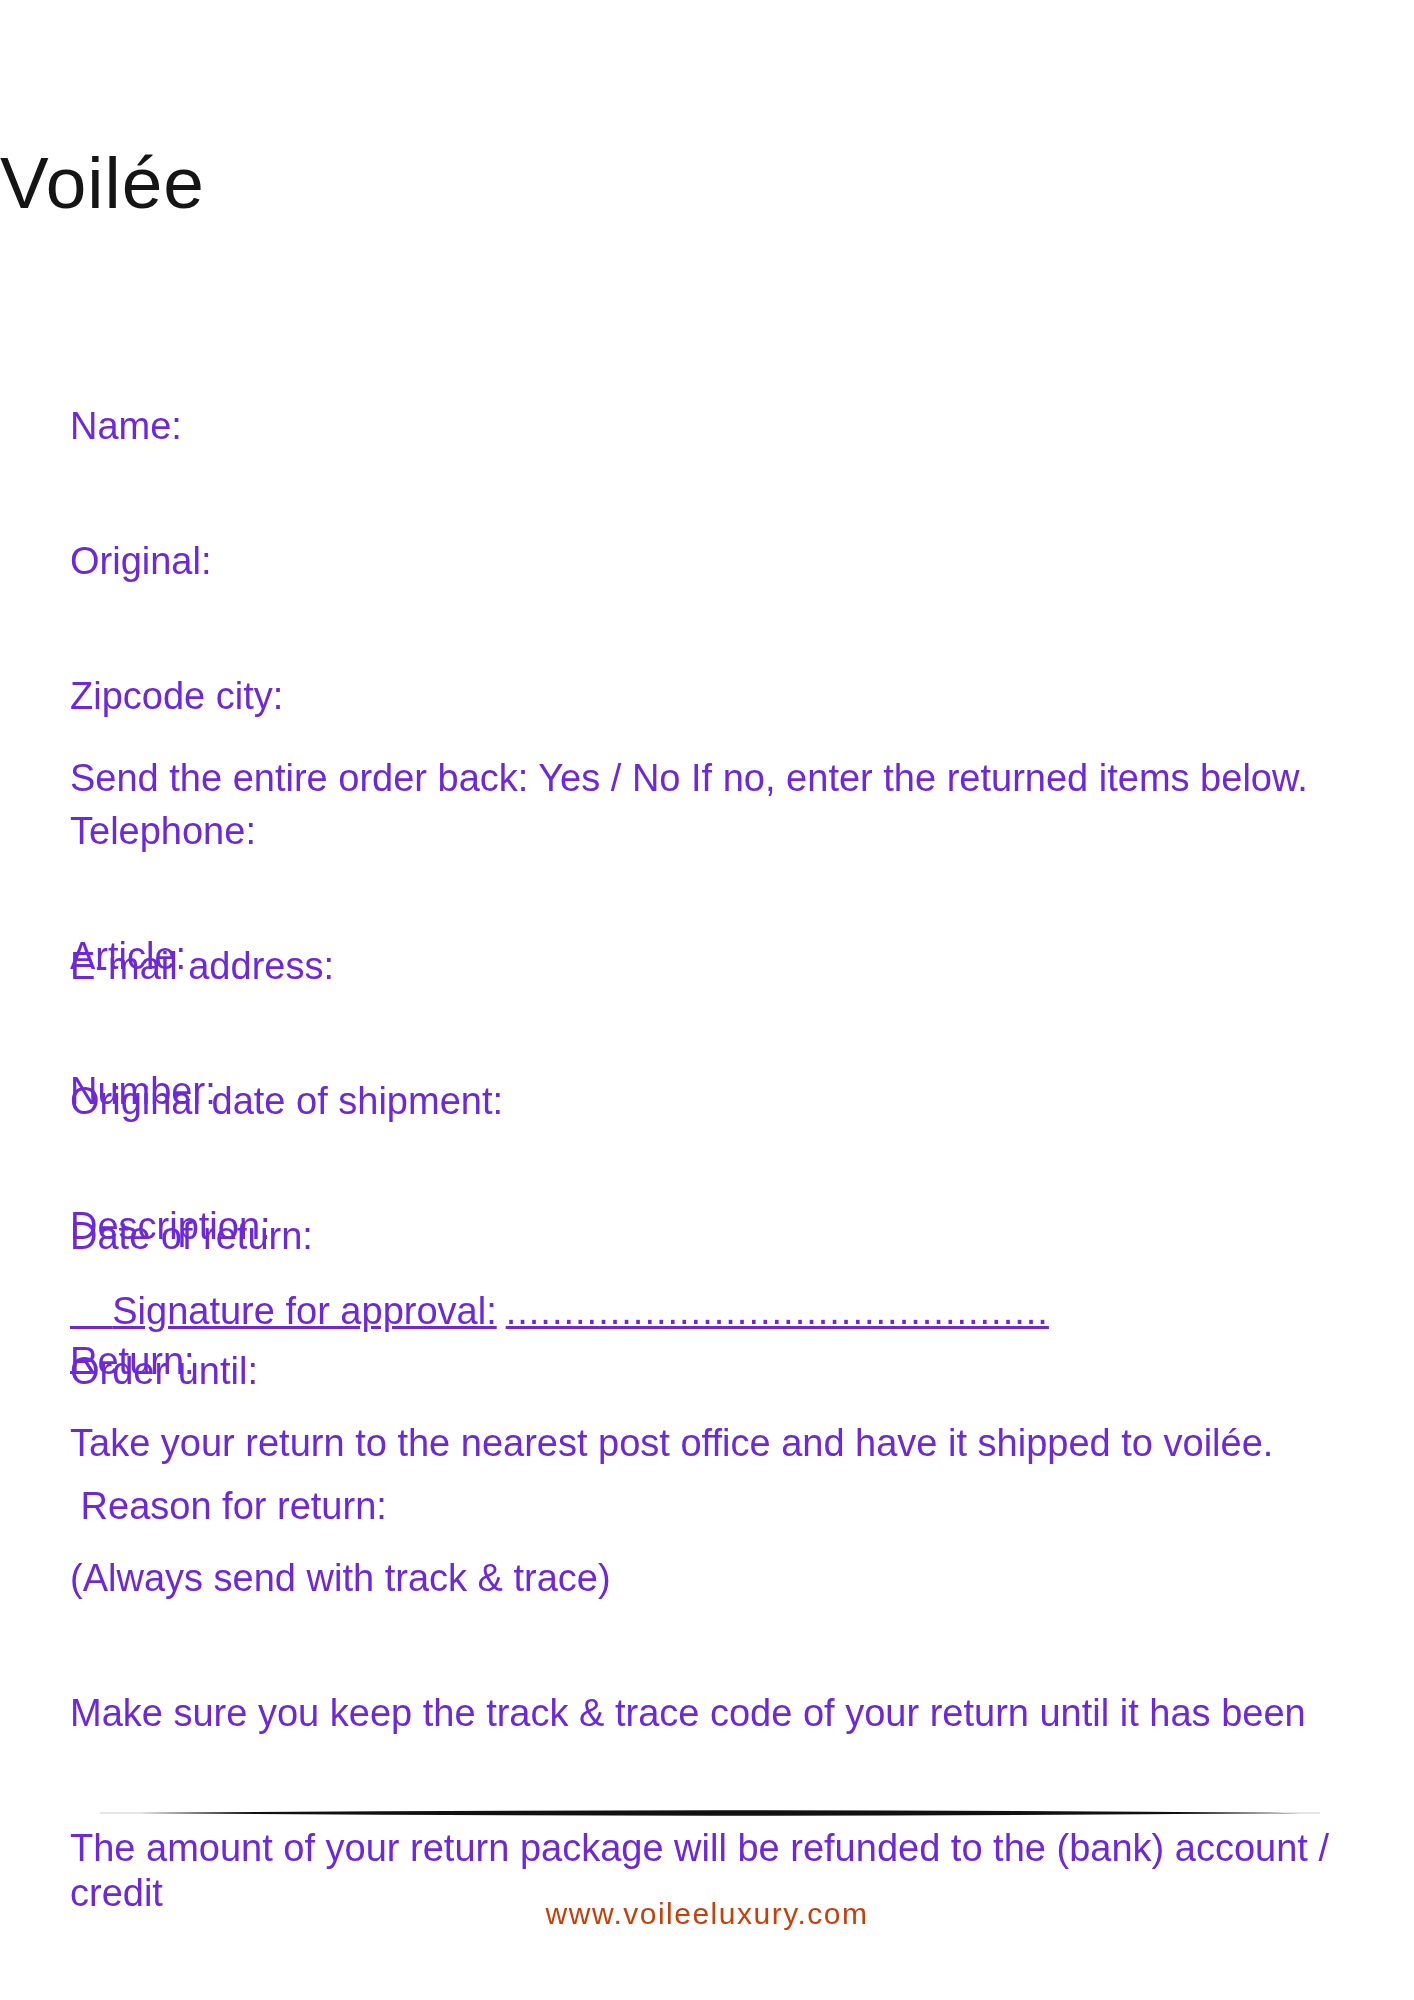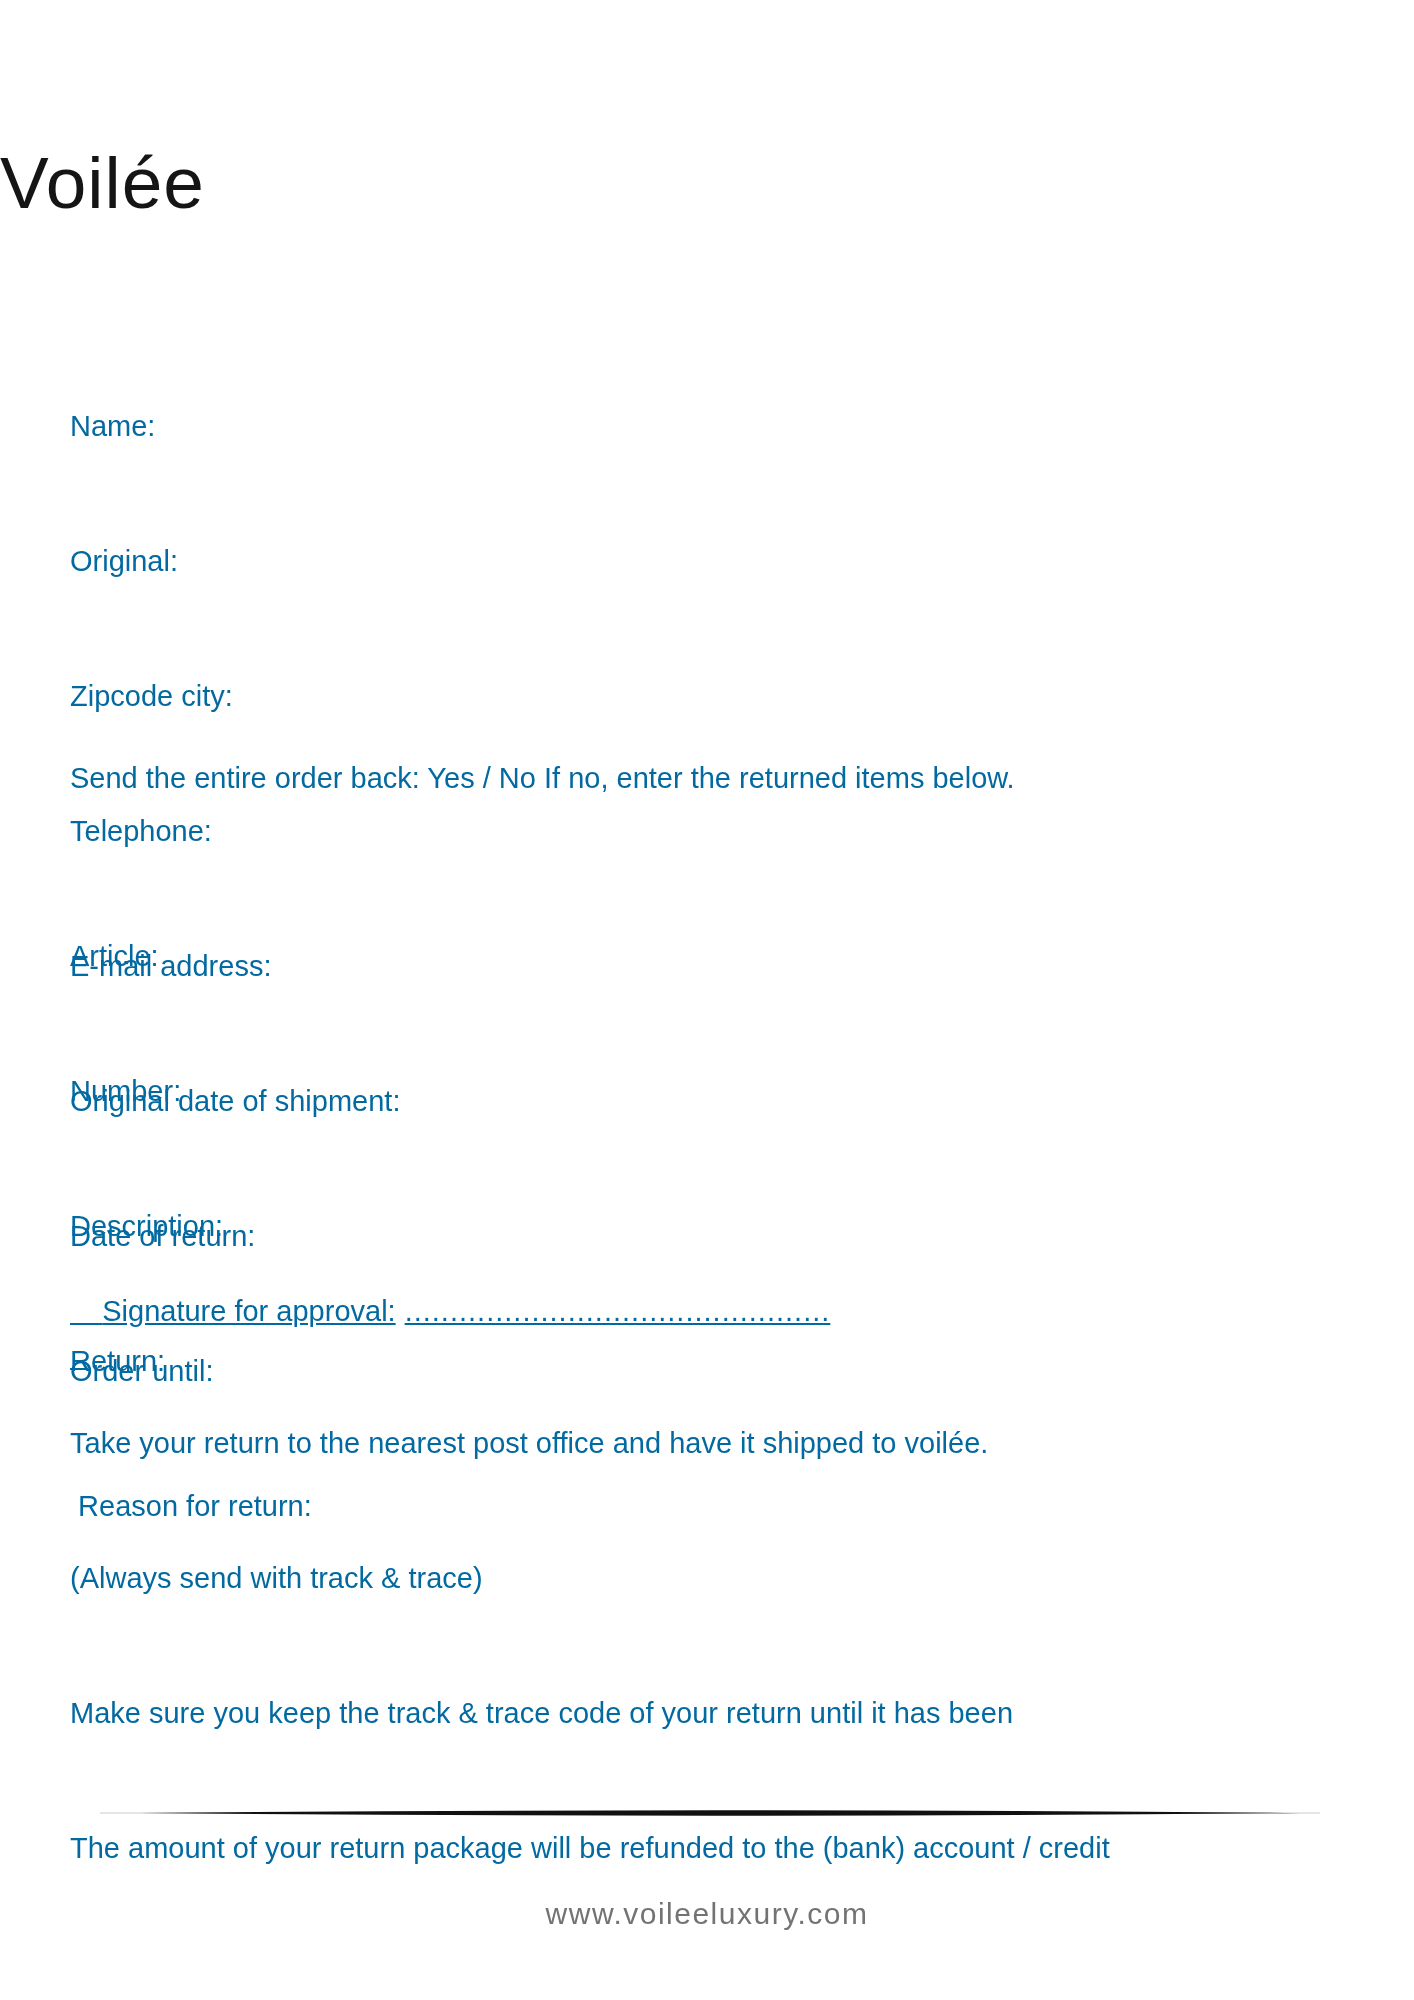--- a/index.html
+++ b/index.html
@@ -27,23 +27,23 @@
     font-size: 73px;
     font-weight: 300;
     letter-spacing: 1px;
     color: #151515;
     line-height: 1;
   }
 
   .textblock {
     position: absolute;
     left: 70px;
-    font-size: 29px;
+    font-size: 38px;
     line-height: 45px;
-    color: #0369a1;
+    color: #6d28d9;
     white-space: pre-wrap;
   }
 
   .form-fields      { top: 314px;  }
   .send-note        { top: 756px;  width: 1280px; }
   .item-fields      { top: 844px;  }
   .signature-row    { top: 1244px; text-decoration: underline; }
   .instructions     { top: 1331px; width: 1310px; }
 
   .signature-dots {
@@ -61,21 +61,21 @@
 
   .footer-url {
     position: absolute;
     top: 1897px;
     left: 0;
     width: 100%;
     text-align: center;
     font-size: 30px;
     font-weight: 400;
     letter-spacing: 1.5px;
-    color: #737373;
+    color: #c2410c;
   }
 </style>
 </head>
 <body>
 
 <div class="page">
 
   <div class="brand-title">Voilée</div>
 
   <div class="textblock form-fields">

